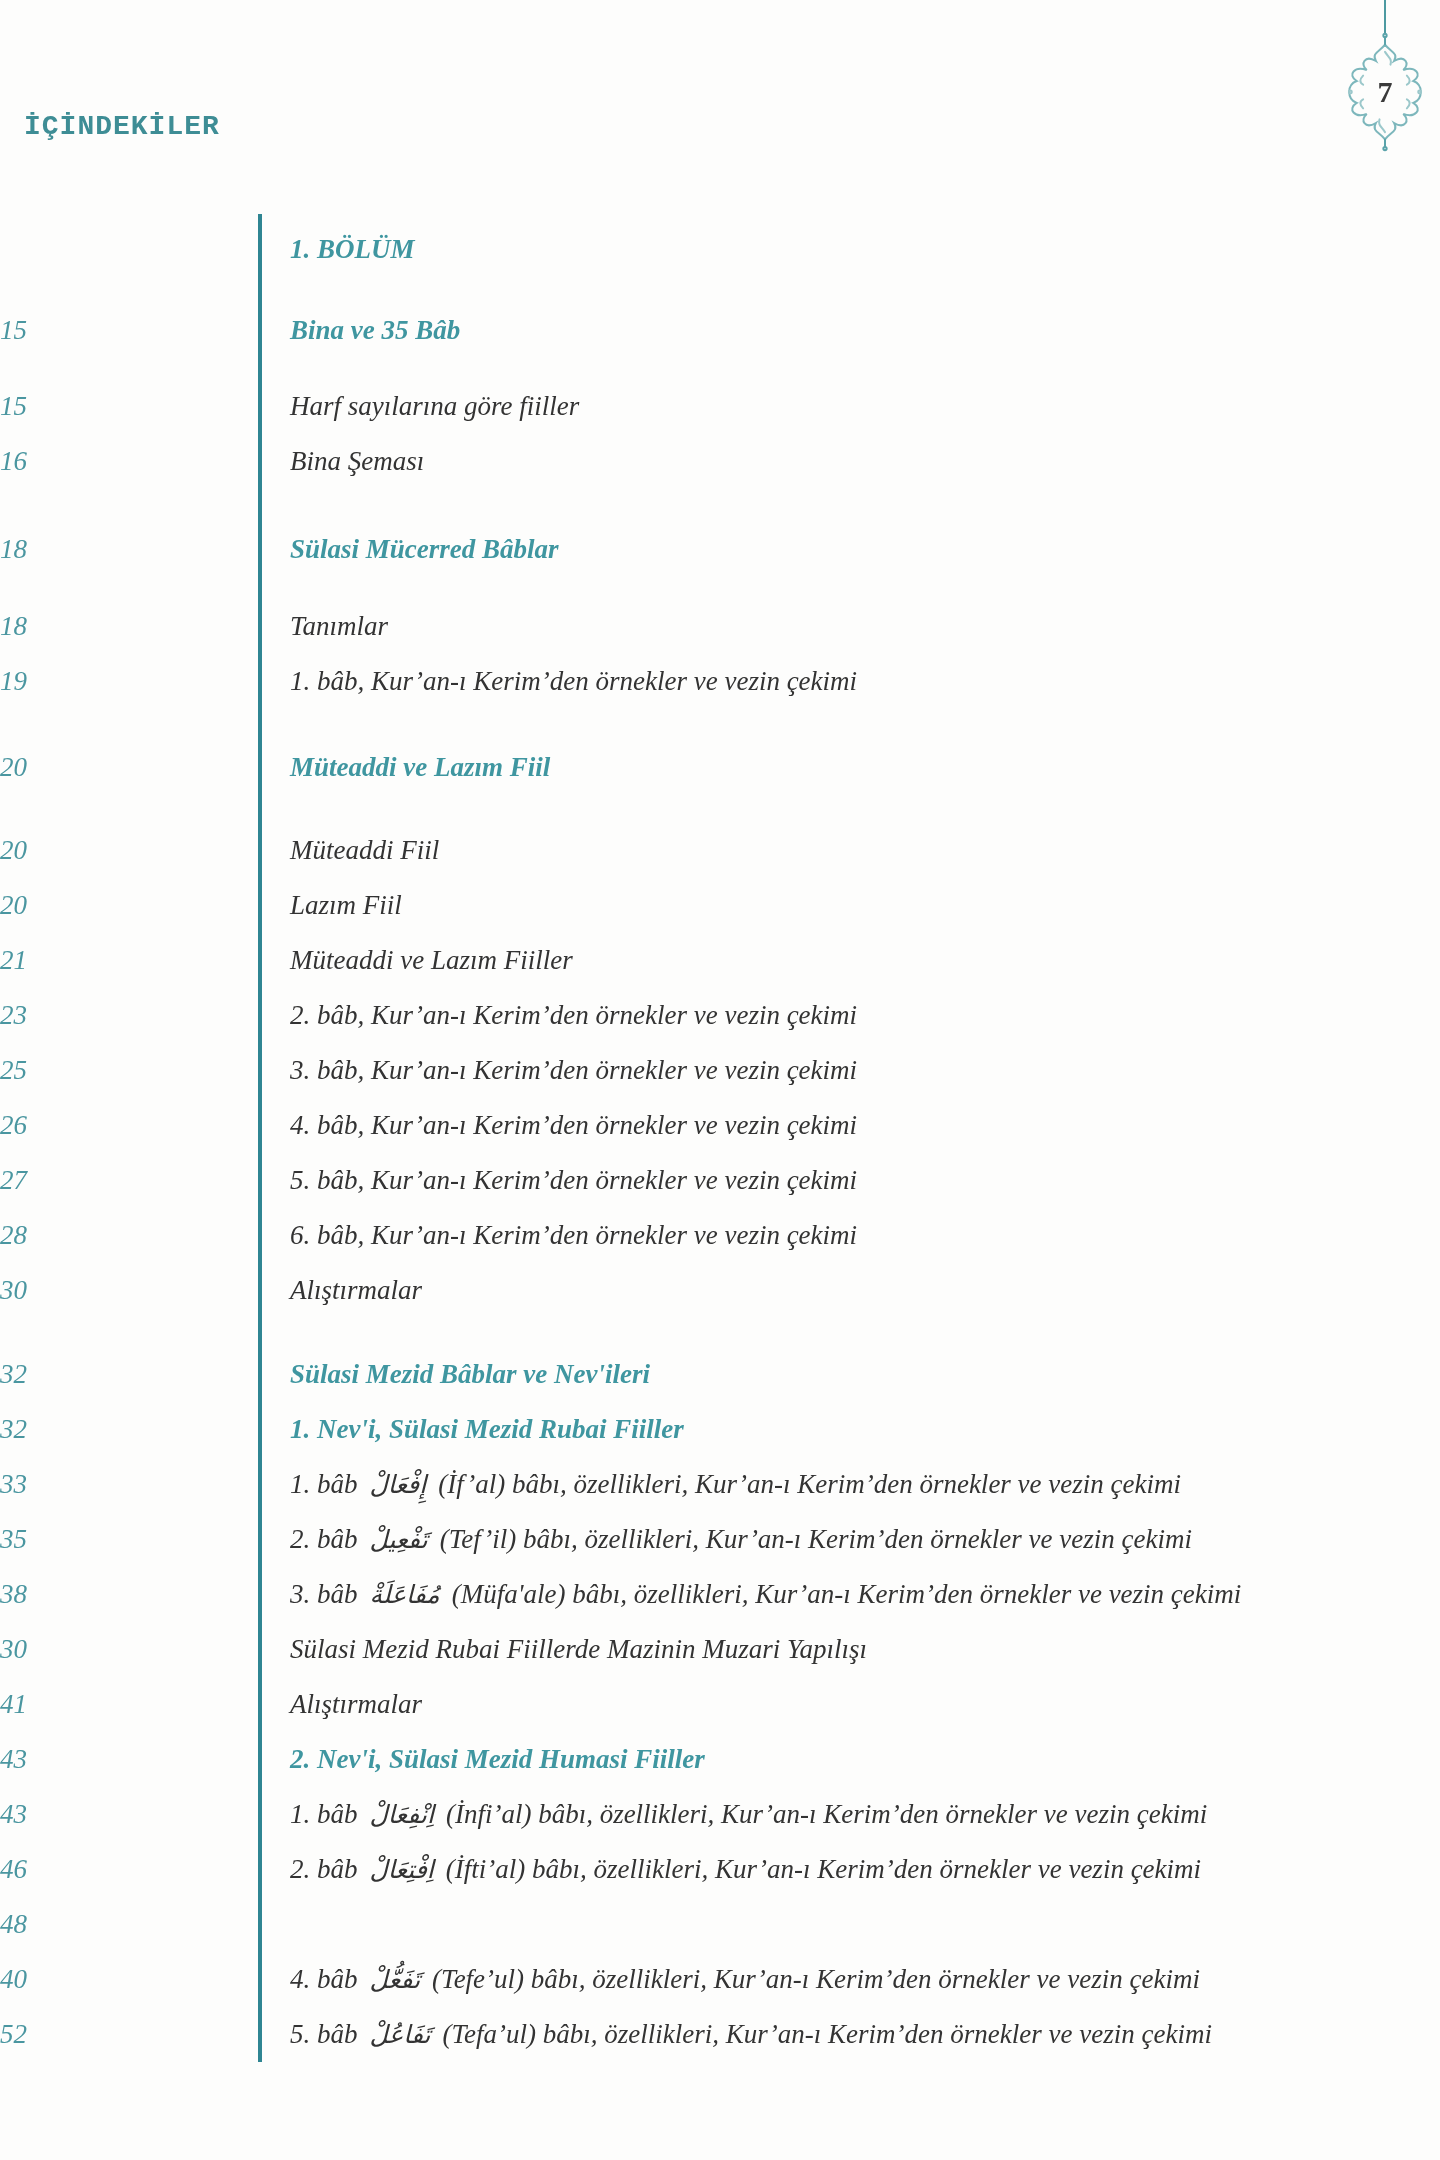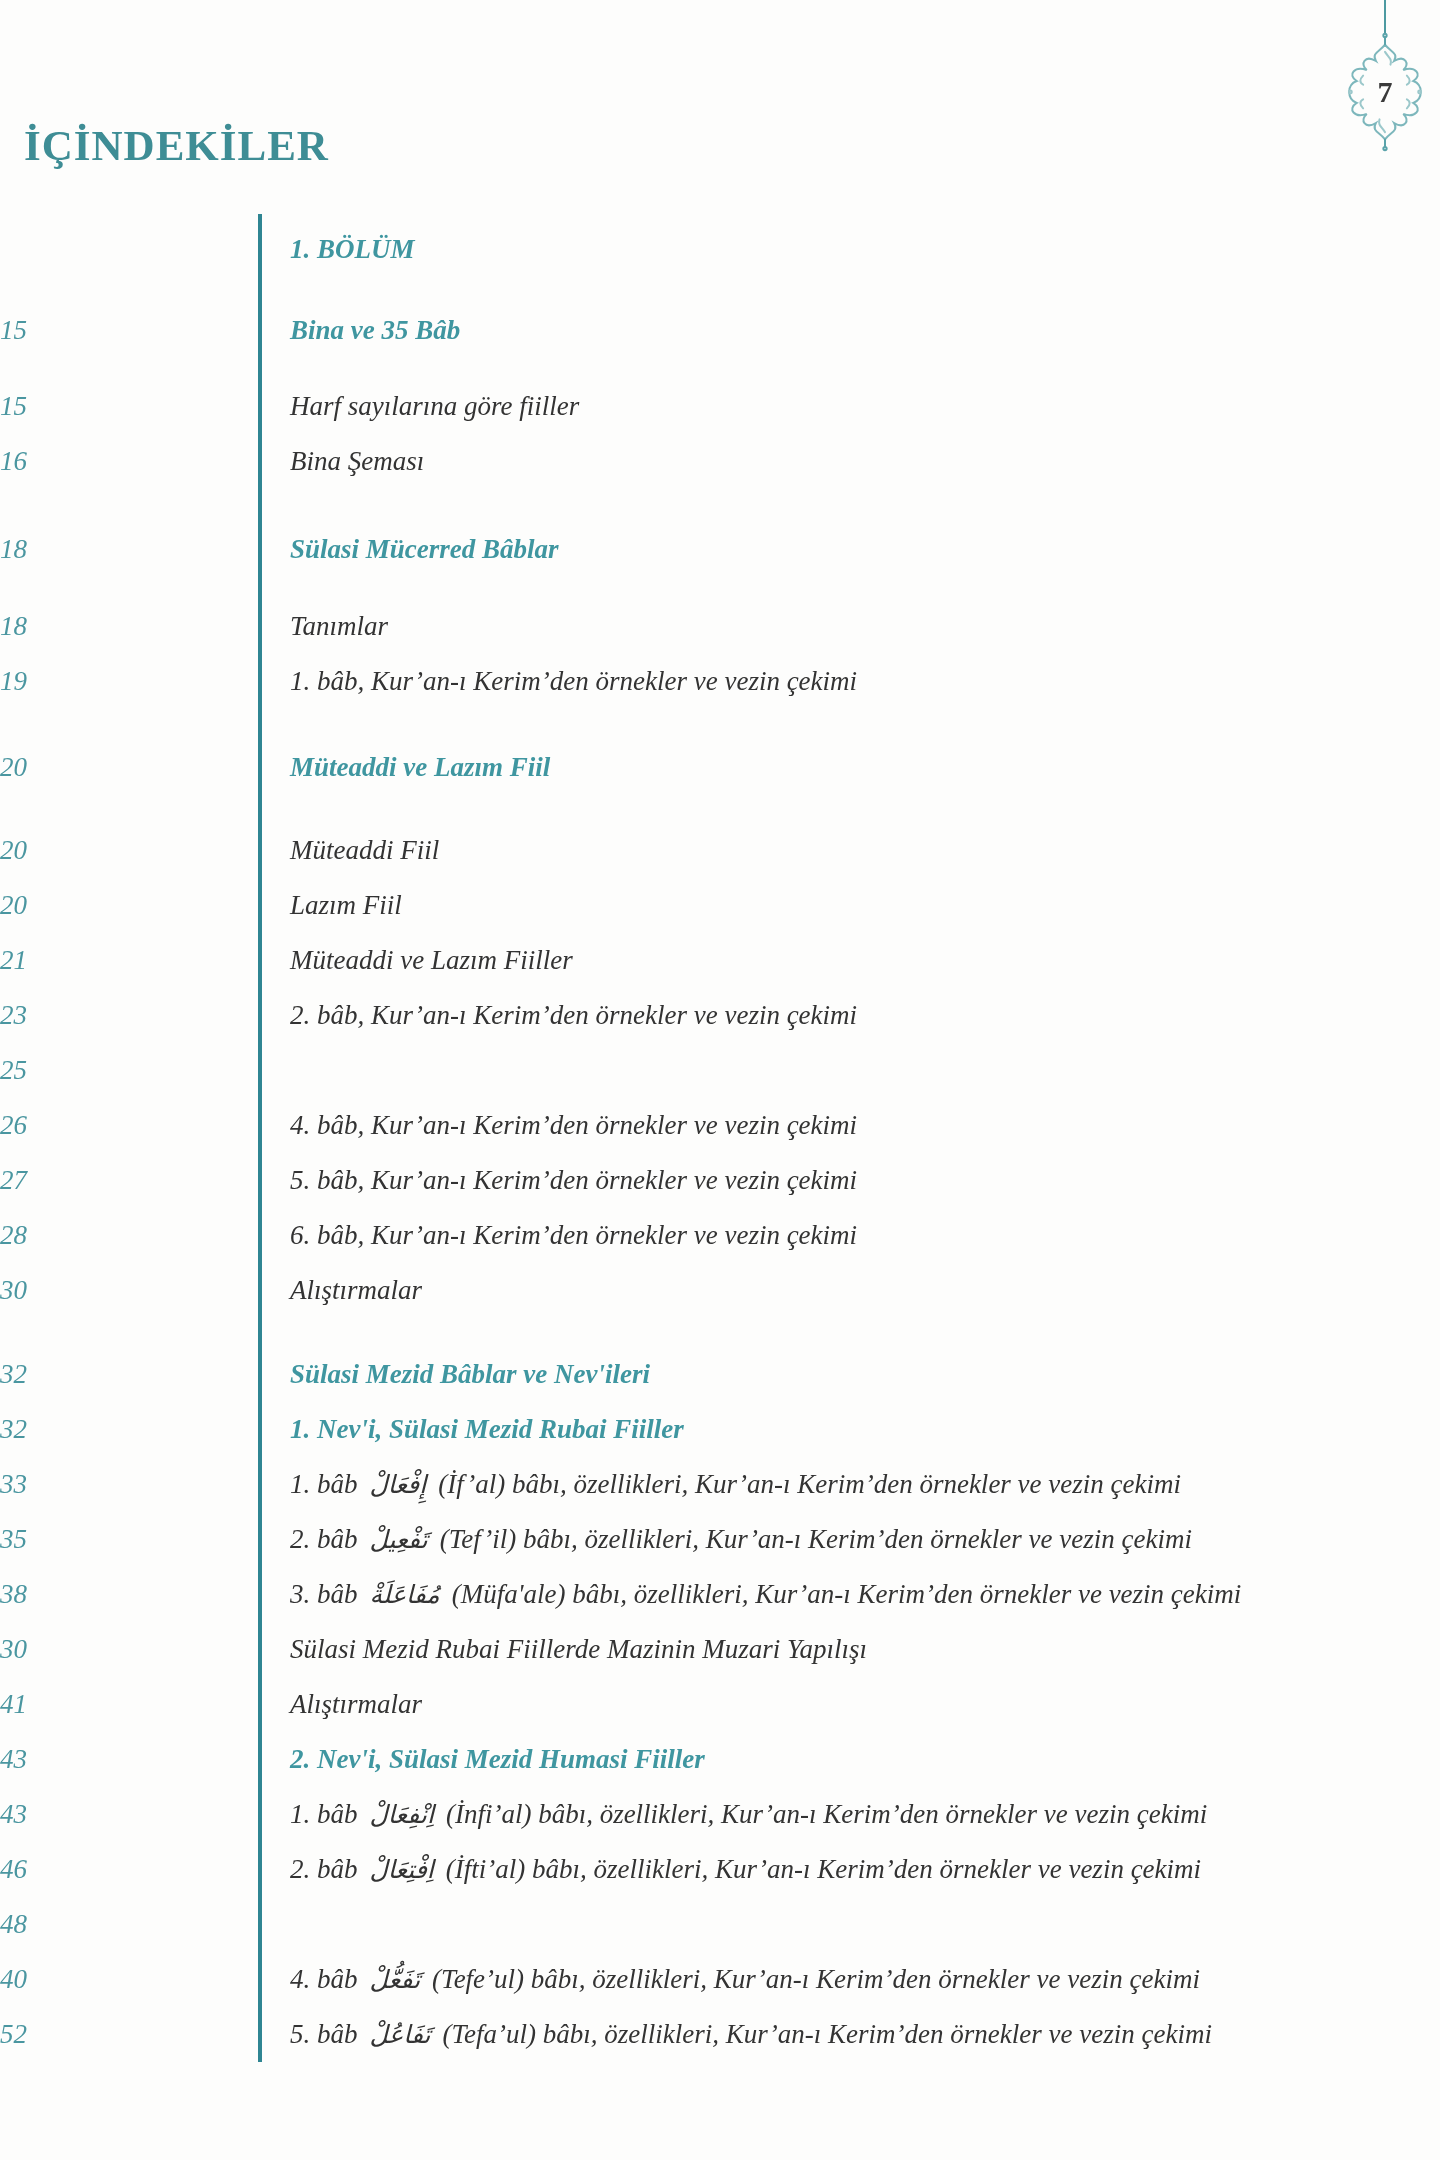--- a/index.html
+++ b/index.html
@@ -6,22 +6,23 @@
   body{
     width:1440px;height:2160px;
     background:#fdfdfc;
     position:relative;
     overflow:hidden;
     font-family:"Liberation Serif","DejaVu Serif",serif;
     color:#333;
   }
   .page-title{
     position:absolute;left:24px;top:92px;
-    font-size:43px;font-weight:bold;letter-spacing:1px;
+    font-size:28px;font-weight:bold;letter-spacing:1px;
     color:#3e8d95;
+    font-family:Liberation Mono, monospace;
   }
   .hang-rule{
     position:absolute;left:1384px;top:0;width:2px;height:34px;
     background:#4d9aa1;
   }
   .ornament{
     position:absolute;left:1330px;top:30px;width:110px;height:124px;
   }
   .ornament svg{display:block;width:110px;height:124px;}
   .folio{
@@ -134,20 +135,21 @@
     <div class="row item">
       <span class="num">21</span>
       <span class="txt">Müteaddi ve Lazım Fiiller</span>
     </div>
     <div class="row item">
       <span class="num">23</span>
       <span class="txt">2. bâb, Kur’an-ı Kerim’den örnekler ve vezin çekimi</span>
     </div>
     <div class="row item">
       <span class="num">25</span>
+      <span class="txt">3. bâb, Kur’an-ı Kerim’den örnekler ve vezin çekimi</span>
     </div>
     <div class="row item">
       <span class="num">26</span>
       <span class="txt">4. bâb, Kur’an-ı Kerim’den örnekler ve vezin çekimi</span>
     </div>
     <div class="row item">
       <span class="num">27</span>
       <span class="txt">5. bâb, Kur’an-ı Kerim’den örnekler ve vezin çekimi</span>
     </div>
     <div class="row item">

